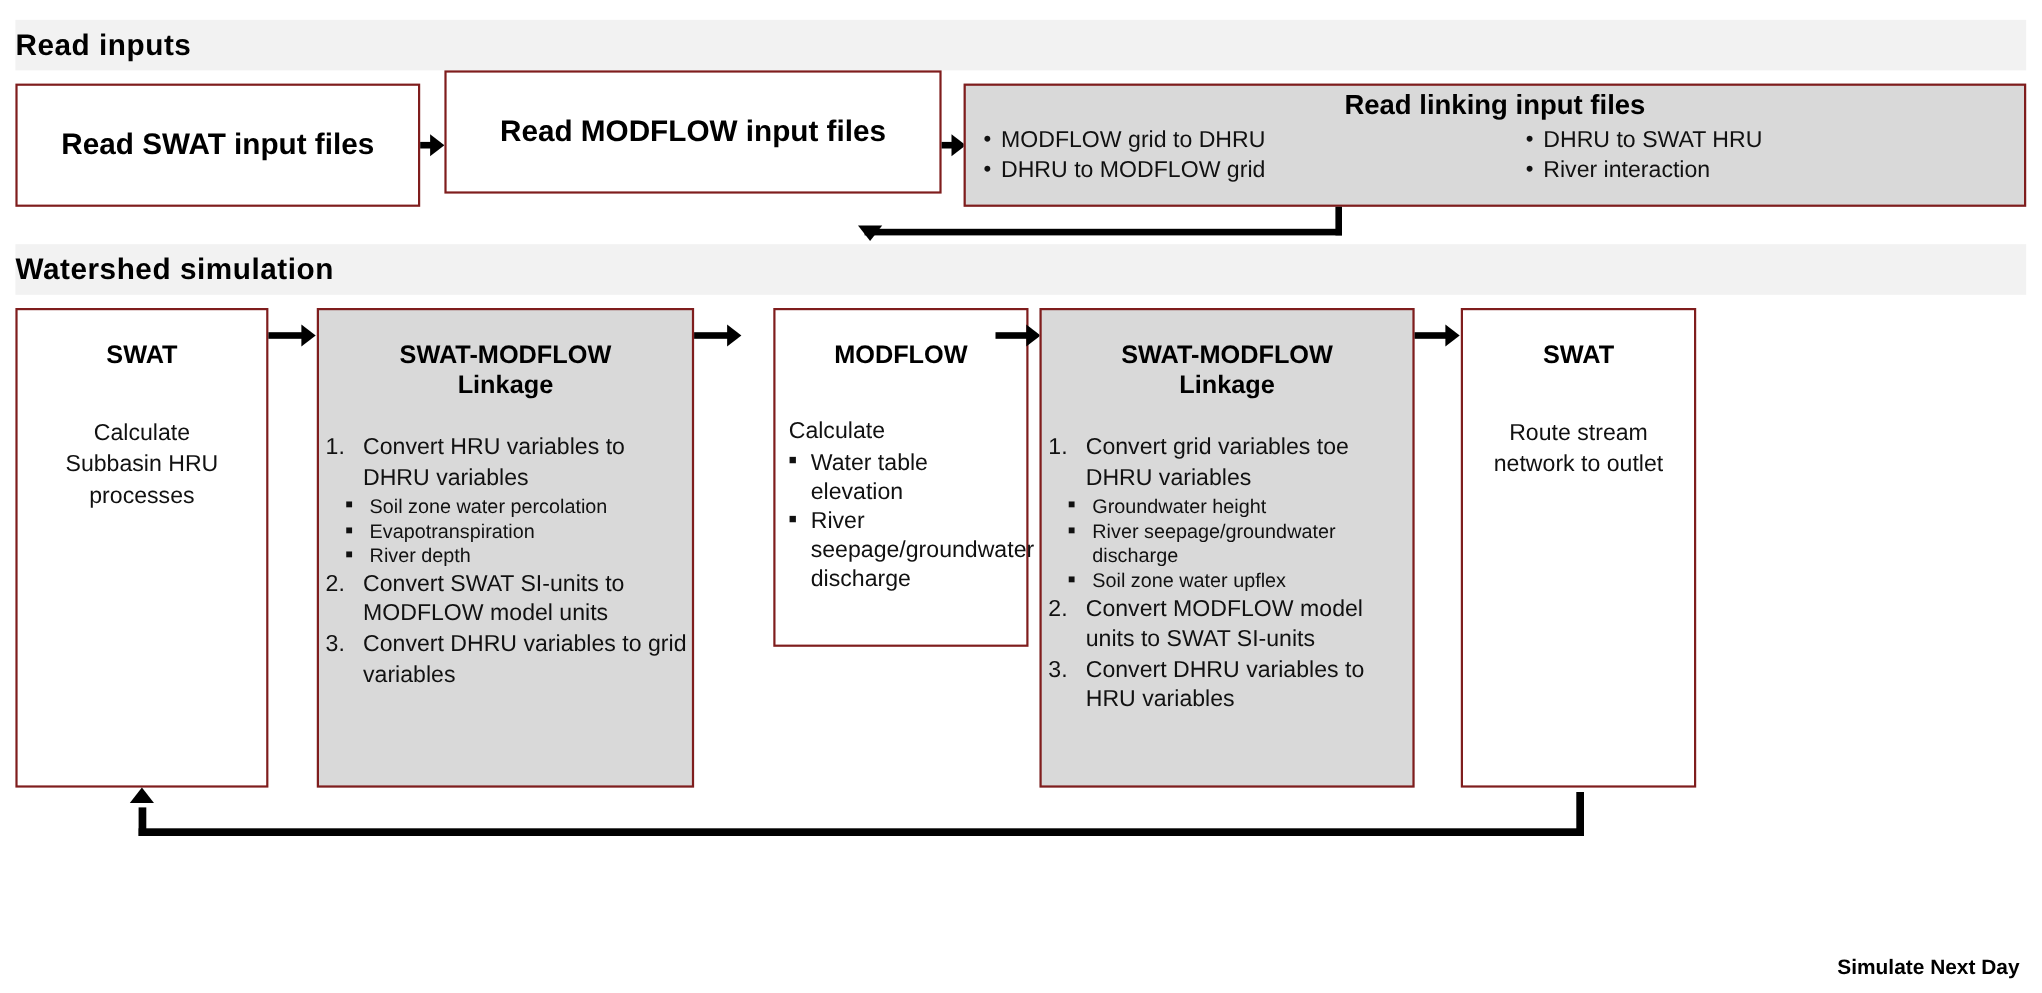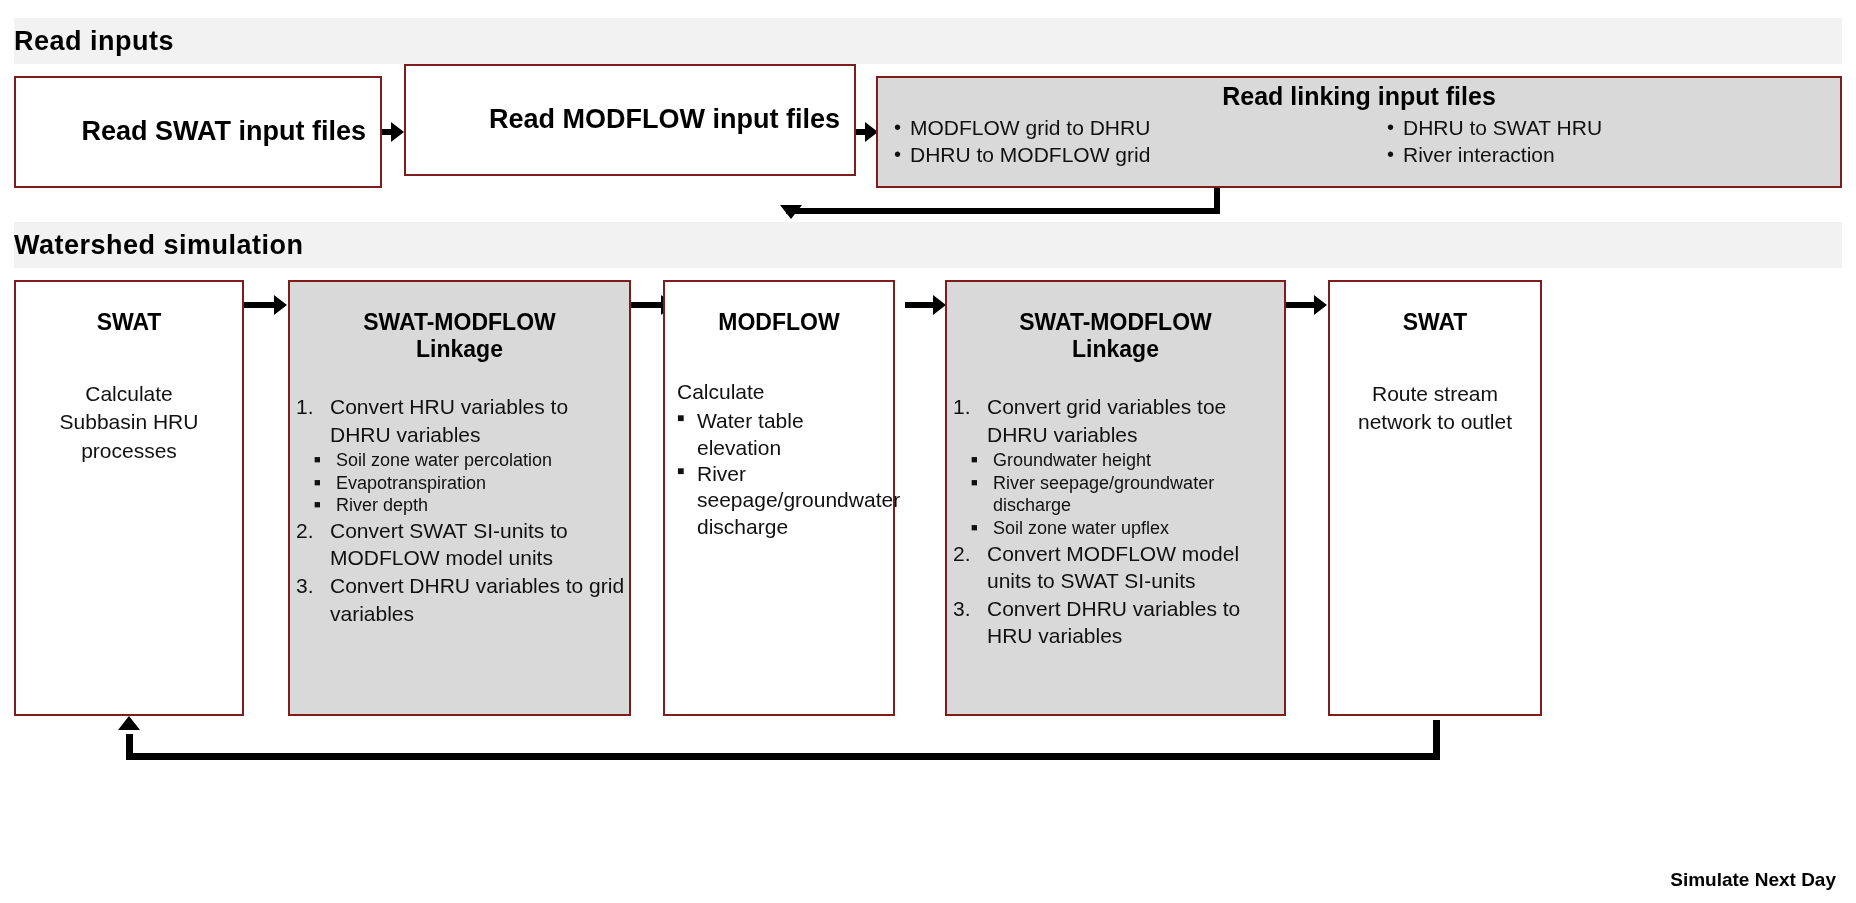--- a/index.html
+++ b/index.html
@@ -37,39 +37,39 @@
     line-height: 1.18;
   }
 
   
   #box-read-swat, #box-read-modflow {
     display: flex; align-items: center;
   }
   #box-read-swat  { left: 14px;  top: 76px; width: 368px; height: 112px; }
   #box-read-modflow { left: 404px; top: 64px; width: 452px; height: 112px; }
   #box-read-swat .box-title, #box-read-modflow .box-title {
-    width: 100%; font-size: 27px; padding: 0 14px; text-align: right;
+    width: 100%; font-size: 27px; padding: 0 14px; text-align: center;
   }
 
   #box-read-linking { left: 876px; top: 76px; width: 966px; height: 112px; padding: 4px 10px 0 10px; }
   #box-read-linking .box-title { font-size: 25px; margin-bottom: 2px; }
   .linking-cols { display: flex; gap: 0px; }
   .linking-col { flex: 1; }
   .lbullet {
     display: flex; align-items: flex-start;
     font-size: 21px; color: #111; line-height: 1.32;
     padding-left: 6px;
   }
   .lbullet .dot { width: 16px; flex: 0 0 16px; font-size: 20px; line-height: 1.32; }
   .linking-col:nth-child(2) .lbullet { padding-left: 28px; }
 
   
   #box-swat-left   { left: 14px;   top: 280px; width: 230px; height: 436px; }
   #box-link-left   { left: 288px;  top: 280px; width: 343px; height: 436px; }
-  #box-modflow     { left: 663px;  top: 280px; width: 232px; height: 436px; }
+  #box-modflow     { left: 703px;  top: 280px; width: 232px; height: 308px; }
   #box-link-right  { left: 945px;  top: 280px; width: 341px; height: 436px; }
   #box-swat-right  { left: 1328px; top: 280px; width: 214px; height: 436px; }
 
   .r2-title { font-size: 23px; padding-top: 27px; }
   .r2-body  { padding: 0 12px; }
 
   .plain-lines {
     text-align: center; font-size: 21px; color: #111;
     line-height: 1.35; margin-top: 44px;
   }

